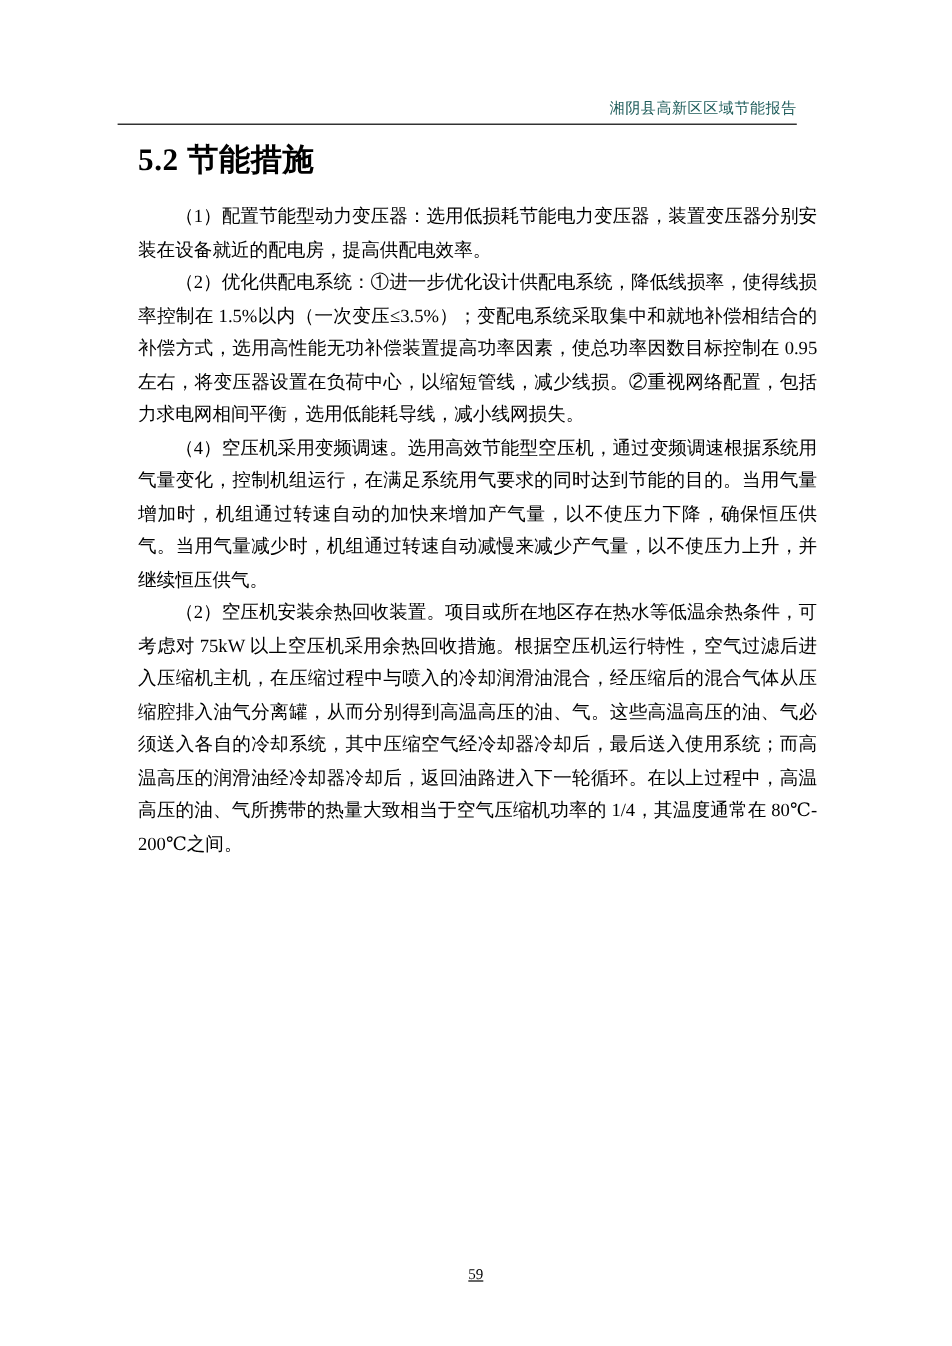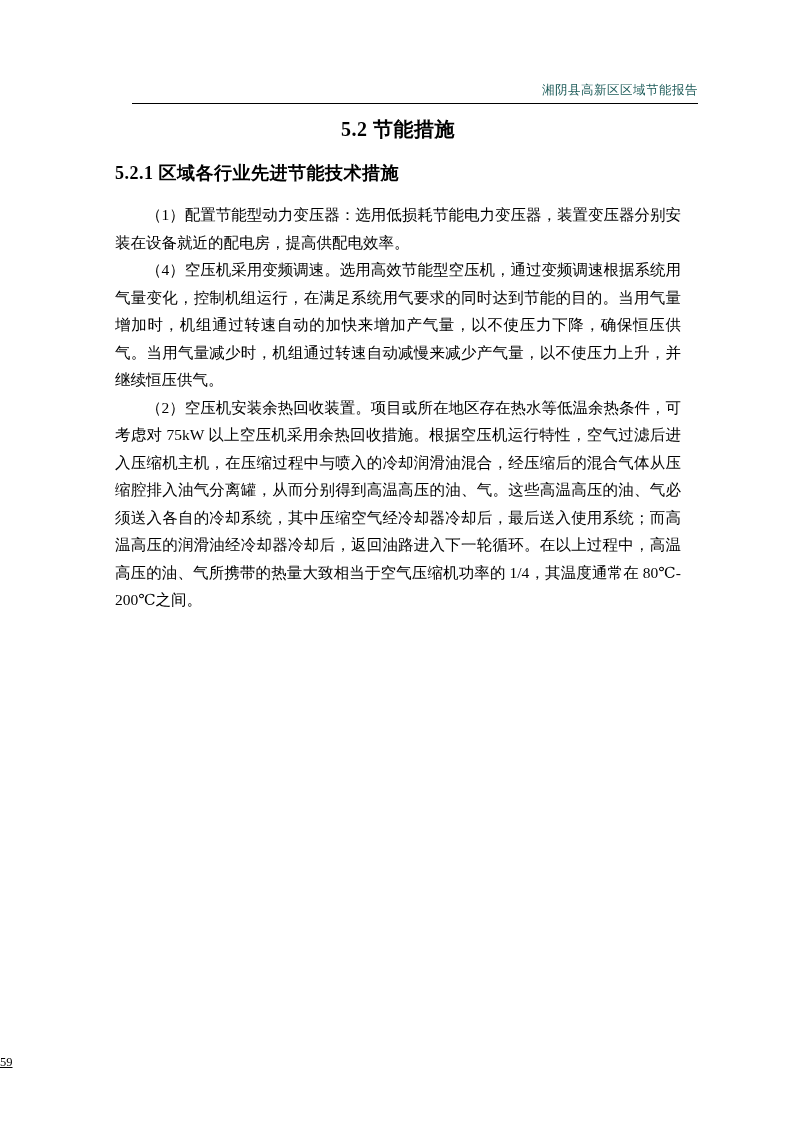--- a/index.html
+++ b/index.html
@@ -12,80 +12,80 @@
     width: 793px;
     height: 1122px;
     background: #ffffff;
     font-family: "Liberation Serif", "DejaVu Serif", serif;
     color: #000000;
     overflow: hidden;
   }
   .header {
     position: absolute;
     top: 82px;
-    left: 132px;
+    left: 98px;
     width: 566px;
     text-align: right;
     font-size: 12.5px;
     letter-spacing: 0.5px;
     padding-bottom: 4px;
     border-bottom: 1.5px solid #000000;
   }
   .content {
     position: absolute;
     top: 108px;
     left: 115px;
     width: 566px;
   }
   .h-52 {
-    font-size: 20px;
+    font-size: 26px;
     font-weight: bold;
     margin: 8px 0 16px 0;
     letter-spacing: 0.5px;
-    text-align: center;
   }
   .h-521 {
     font-size: 18px;
     font-weight: bold;
     margin: 18px 0 16px 0;
     letter-spacing: 0.5px;
   }
   .body {
     font-size: 15.5px;
     line-height: 27.5px;
     text-align: justify;
     text-indent: 2em;
     margin: 0;
     word-break: break-all;
   }
   .footer {
     position: absolute;
     top: 1055px;
     left: 0;
     width: 793px;
+    text-align: center;
     font-size: 12.5px;
     text-decoration: underline;
   }
 </style>
 </head>
 <body>
 
 <div class="page">
 
   <div class="header">
     <span style="color: rgb(30, 92, 90);">湘阴县高新区区域节能报告</span>
   </div>
 
   <div class="content">
     <h1 class="h-52">5.2 节能措施</h1>
 
 
-    <h2 class="h-521">5.2.1 区域各行业先进节能技术措施</h2>
 
     <p class="body">（1）配置节能型动力变压器：选用低损耗节能电力变压器，装置变压器分别安装在设备就近的配电房，提高供配电效率。</p>
+    <p class="body">（2）优化供配电系统：①进一步优化设计供配电系统，降低线损率，使得线损率控制在 1.5%以内（一次变压≤3.5%）；变配电系统采取集中和就地补偿相结合的补偿方式，选用高性能无功补偿装置提高功率因素，使总功率因数目标控制在 0.95 左右，将变压器设置在负荷中心，以缩短管线，减少线损。②重视网络配置，包括力求电网相间平衡，选用低能耗导线，减小线网损失。</p>
 
     <p class="body">（4）空压机采用变频调速。选用高效节能型空压机，通过变频调速根据系统用气量变化，控制机组运行，在满足系统用气要求的同时达到节能的目的。当用气量增加时，机组通过转速自动的加快来增加产气量，以不使压力下降，确保恒压供气。当用气量减少时，机组通过转速自动减慢来减少产气量，以不使压力上升，并继续恒压供气。</p>
     <p class="body">（2）空压机安装余热回收装置。项目或所在地区存在热水等低温余热条件，可考虑对 75kW 以上空压机采用余热回收措施。根据空压机运行特性，空气过滤后进入压缩机主机，在压缩过程中与喷入的冷却润滑油混合，经压缩后的混合气体从压缩腔排入油气分离罐，从而分别得到高温高压的油、气。这些高温高压的油、气必须送入各自的冷却系统，其中压缩空气经冷却器冷却后，最后送入使用系统；而高温高压的润滑油经冷却器冷却后，返回油路进入下一轮循环。在以上过程中，高温高压的油、气所携带的热量大致相当于空气压缩机功率的 1/4，其温度通常在 80℃-200℃之间。</p>
   </div>
 
   <div class="footer">
     <span>59</span>
   </div>
 
 </div>

